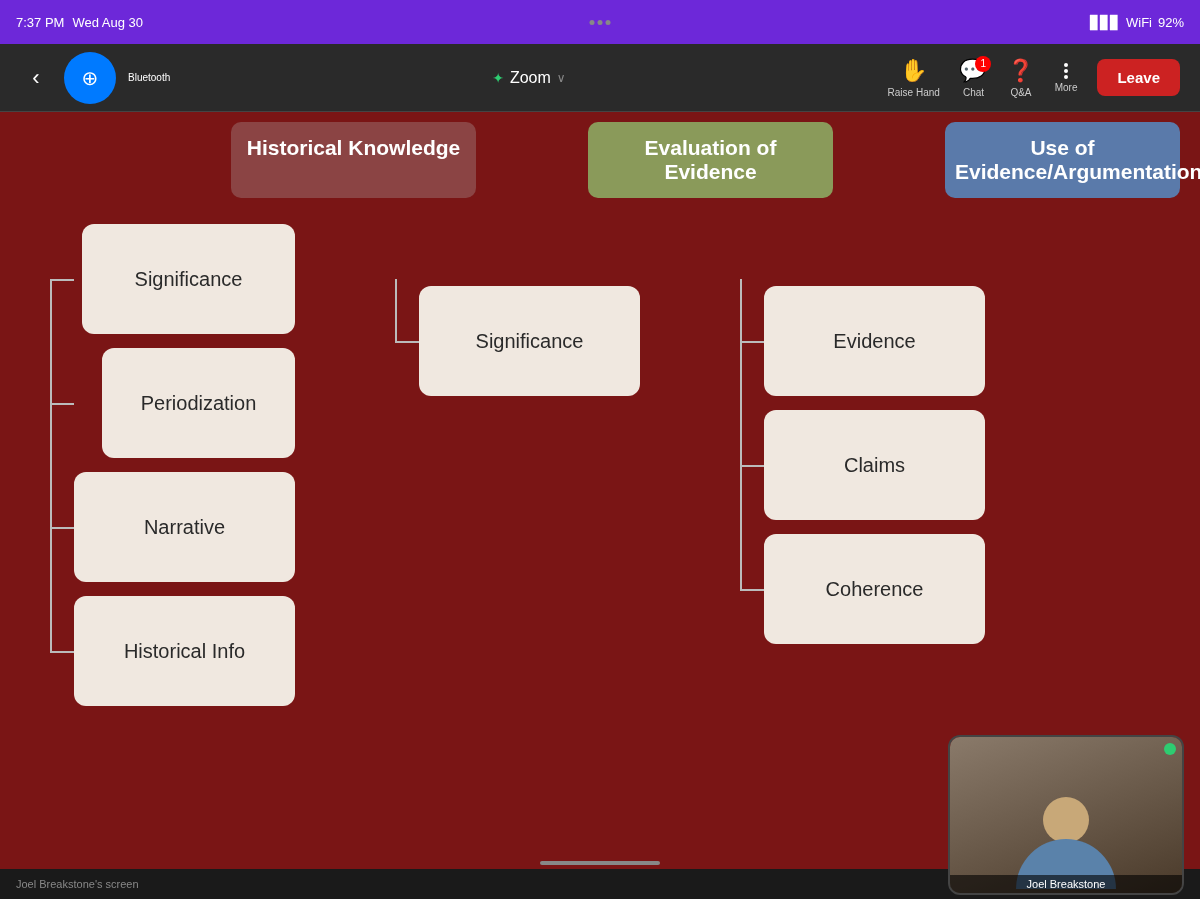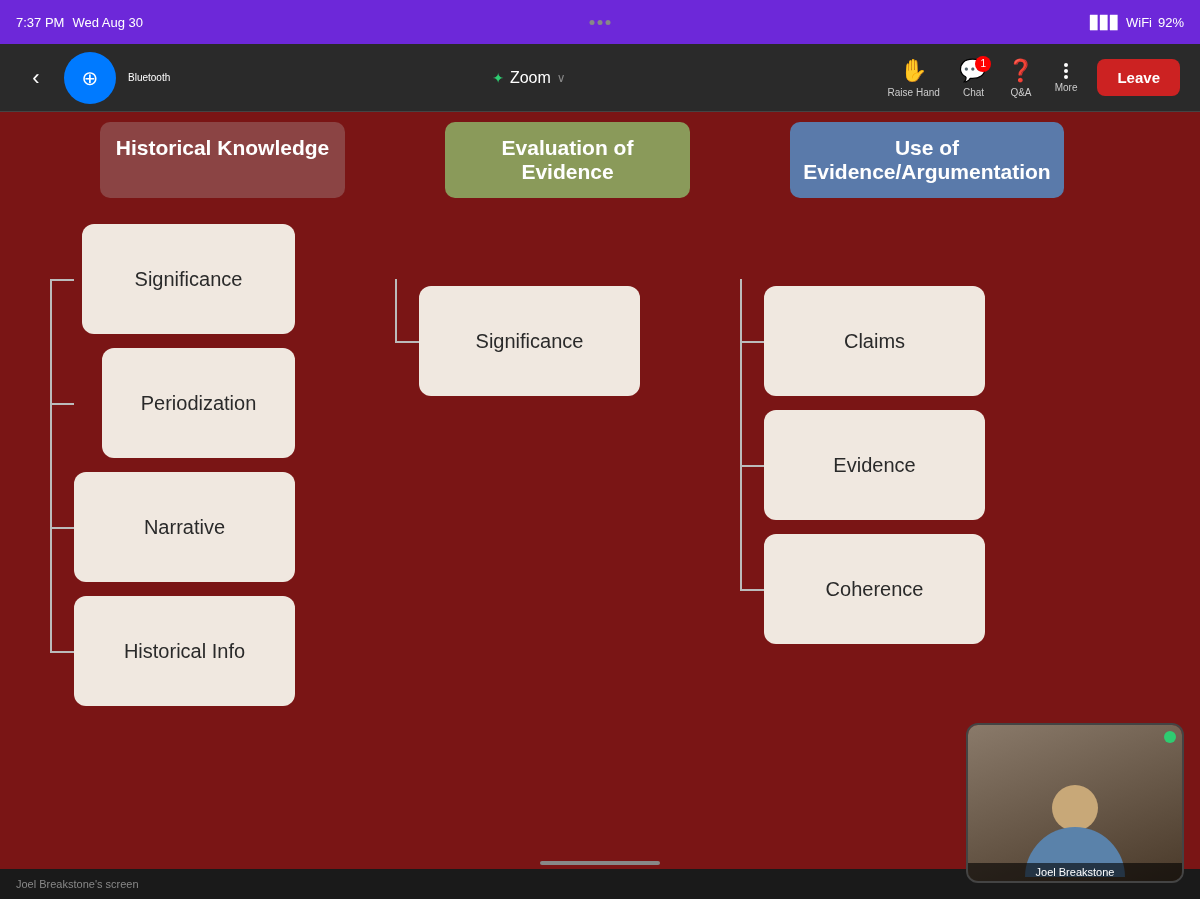--- a/index.html
+++ b/index.html
@@ -103,23 +103,23 @@
       height: calc(899px - 44px - 68px);
       background: #7a1515;
       position: relative;
       display: flex;
       flex-direction: column;
     }
 
     
     #video-tile {
       position: absolute;
-      bottom: 16px;
+      bottom: 4px;
       right: 16px;
-      width: 218px;
+      width: 236px;
       height: 160px;
       border-radius: 12px;
       overflow: hidden;
       border: 2px solid #444;
       background: #be185d;
     }
     #video-face {
       width: 100%;
       height: 100%;
       background: linear-gradient(160deg, #8a7a6a 0%, #6a5a4a 50%, #4a3a2a 100%);
@@ -279,24 +279,24 @@
       </div>
       <span class="tb-label">More</span>
     </button>
     <button class="leave-btn">Leave</button>
   </div>
 </div>
 
 <div id="main">
   <div class="diagram-container">
 
-    <div style="display:flex; gap:0; margin-bottom:16px; padding-left:50px;">
+    <div style="display:flex; gap:12px; margin-bottom:16px; padding-left:50px;justify-content:flex-end;">
       <div class="col-header-box hk-header" style="width:245px;">Historical Knowledge</div>
       <div class="col-header-box ee-header" style="width:245px; margin-left:100px;">Evaluation of Evidence</div>
-      <div class="col-header-box ue-header" style="width:274px; margin-left:100px;">Use of Evidence/Argumentation</div>
+      <div class="col-header-box ue-header" style="width:235px; margin-left:100px;">Use of Evidence/Argumentation</div>
     </div>
 
     <div class="three-cols">
 
       <div style="position:relative; width:245px;">
 
         <div style="position:absolute; left:0; top:55px; bottom:55px; width:2px; background:#bbb;"></div>
         <div style="display:flex; flex-direction:column; gap:14px; padding-left:24px;">
           <div style="position:relative;padding-left:8px;">
             <div style="position:absolute; left:-24px; top:50%; width:24px; height:2px; background:#bbb;"></div>
@@ -325,25 +325,25 @@
             <div class="item-card">Significance</div>
           </div>
         </div>
       </div>
 
       <div style="position:relative; width:245px; margin-left:100px;">
         <div style="position:absolute; left:0; top:55px; bottom:55px; width:2px; background:#bbb;"></div>
         <div style="display:flex; flex-direction:column; gap:14px; padding-left:24px; margin-top:62px;">
           <div style="position:relative;">
             <div style="position:absolute; left:-24px; top:50%; width:24px; height:2px; background:#bbb;"></div>
+            <div class="item-card">Evidence</div>
+          </div>
+          <div style="position:relative;">
+            <div style="position:absolute; left:-24px; top:50%; width:24px; height:2px; background:#bbb;"></div>
             <div class="item-card">Claims</div>
-          </div>
-          <div style="position:relative;">
-            <div style="position:absolute; left:-24px; top:50%; width:24px; height:2px; background:#bbb;"></div>
-            <div class="item-card">Evidence</div>
           </div>
           <div style="position:relative;">
             <div style="position:absolute; left:-24px; top:50%; width:24px; height:2px; background:#bbb;"></div>
             <div class="item-card">Coherence</div>
           </div>
         </div>
       </div>
     </div>
   </div>
 

